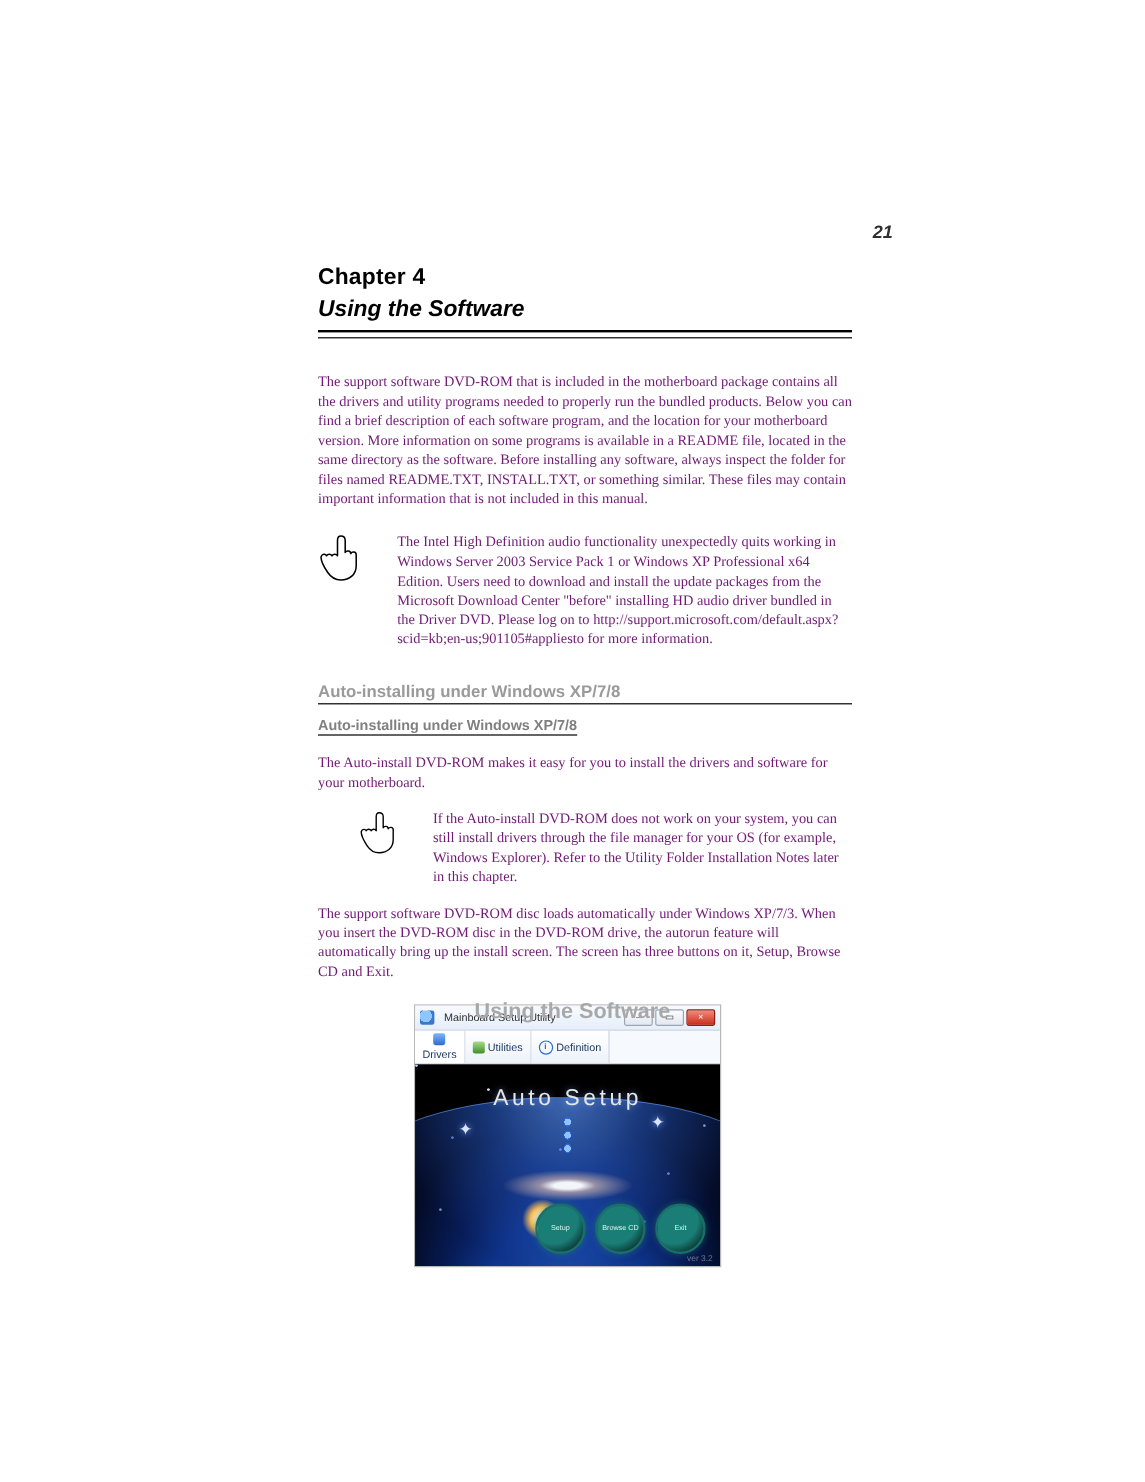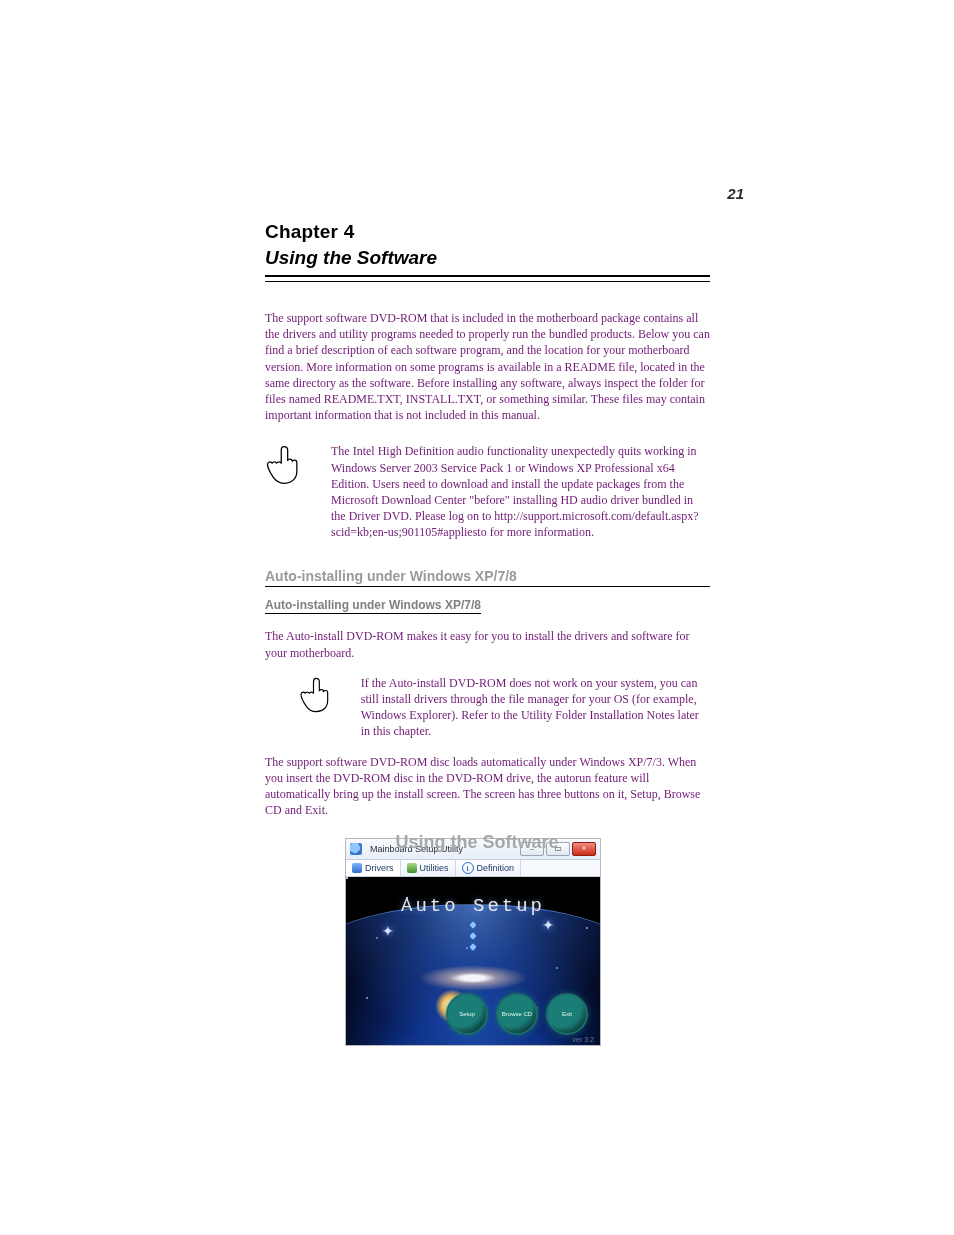--- a/index.html
+++ b/index.html
@@ -167,20 +167,21 @@
     font-family: "Segoe UI", Arial, sans-serif;
     font-size: 9px;
     color: #1f3a63;
     border-right: 1px solid #cfd7e3;
     background: linear-gradient(#ffffff, #edf2fa);
     cursor: default;
   }
   .tab.active {
     background: #ffffff;
     font-weight: 400;
+    flex-direction: column;
   }
   .tab .ticon {
     width: 10px; height: 10px; display: inline-block;
   }
   .ticon.drv { background: linear-gradient(#7fb6ff, #2f6bc7); border-radius: 2px; }
   .ticon.util { background: linear-gradient(#a9d98a, #3c8f2c); border-radius: 2px; }
   .ticon.info {
     border: 1px solid #2f6bc7; border-radius: 50%;
     display: flex; align-items: center; justify-content: center;
     font-size: 7px; color: #2f6bc7; font-family: Arial; font-weight: bold;
@@ -232,21 +233,21 @@
     left: 35%; top: 112px;
     width: 34px; height: 34px;
     background: radial-gradient(circle, #fff3c0 0 20%, #ffbf55 40%, rgba(255,140,40,0) 70%);
     border-radius: 50%;
   }
   .auto-setup-text {
     position: absolute;
     top: 18px; left: 0; right: 0;
     text-align: center;
     color: #e6e6e6;
-    font-family: Liberation Mono, monospace;
+    font-family: Liberation Sans, sans-serif;
     font-size: 19px;
     letter-spacing: 3px;
     text-shadow: 0 0 6px rgba(120,170,255,0.6);
   }
   .sparkle {
     position: absolute;
     color: #d6e4ff;
     font-size: 14px;
     text-shadow: 0 0 6px #7aa6ff;
   }

